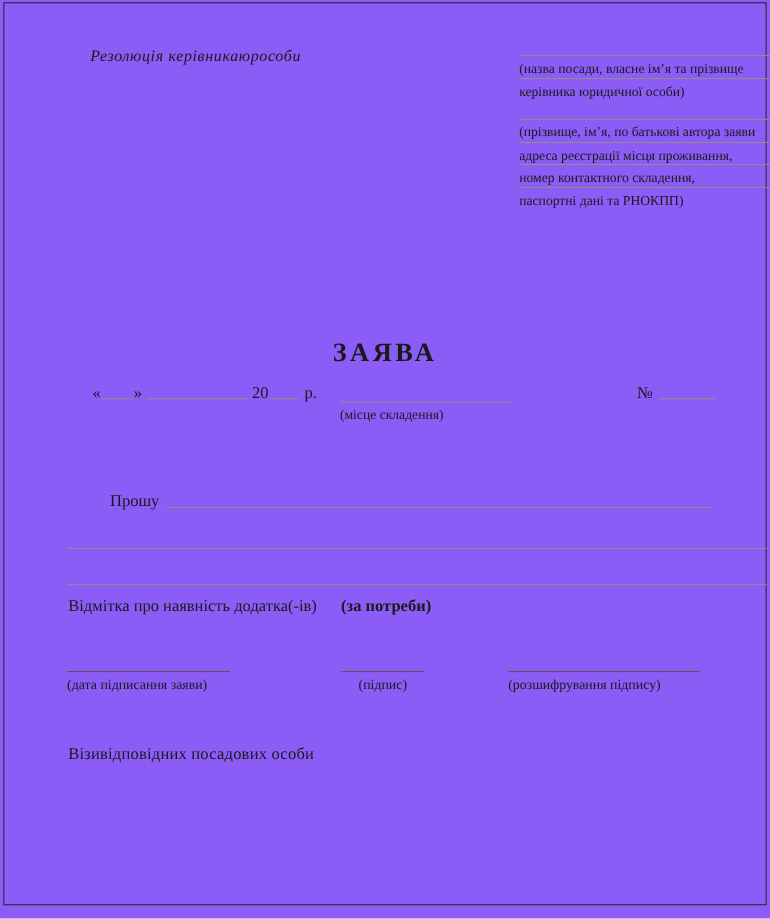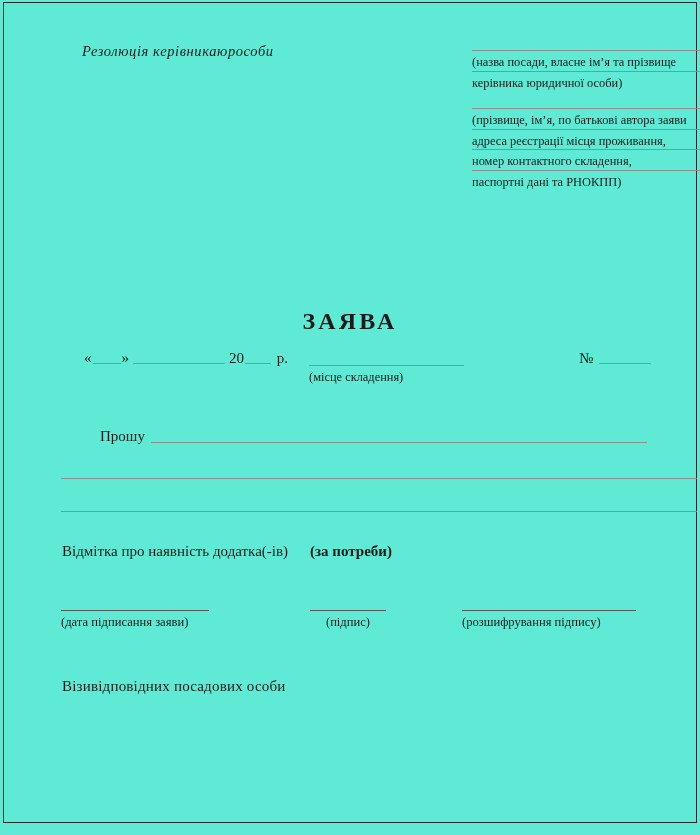--- a/index.html
+++ b/index.html
@@ -10,21 +10,21 @@
   }
   body {
     font-family: "Liberation Serif", "DejaVu Serif", serif;
     color: #1a1a1a;
   }
 
   .page {
     position: relative;
     width: 700px;
     height: 835px;
-    background: #5eead4;
+    background: #8b5cf6;
     box-sizing: border-box;
     overflow: hidden;
   }
 
   
   .page-border {
     position: absolute;
     left: 3px;
     top: 2px;
     width: 694px;
@@ -154,21 +154,21 @@
     display: inline-block;
     width: 52px;
     border-bottom: 1px solid #8e8e8e;
     margin: 0 0 -1px 6px;
   }
 
   
   .request {
     position: absolute;
     left: 64px;
-    top: 428px;
+    top: 448px;
     width: 572px;
   }
   .request-first {
     position: relative;
     font-size: 15px;
     white-space: nowrap;
     padding-left: 36px;
   }
   .request-first .fill {
     display: inline-block;

